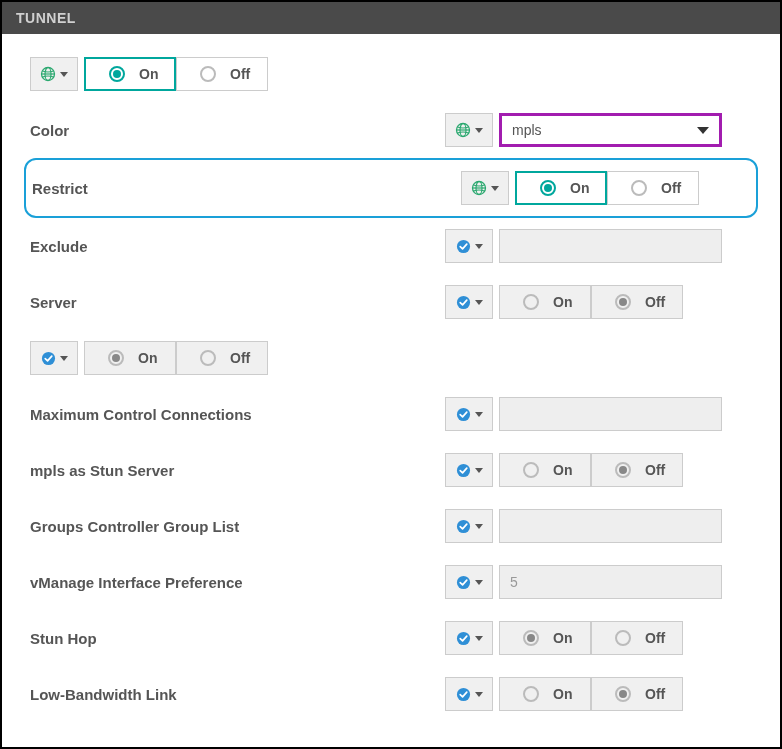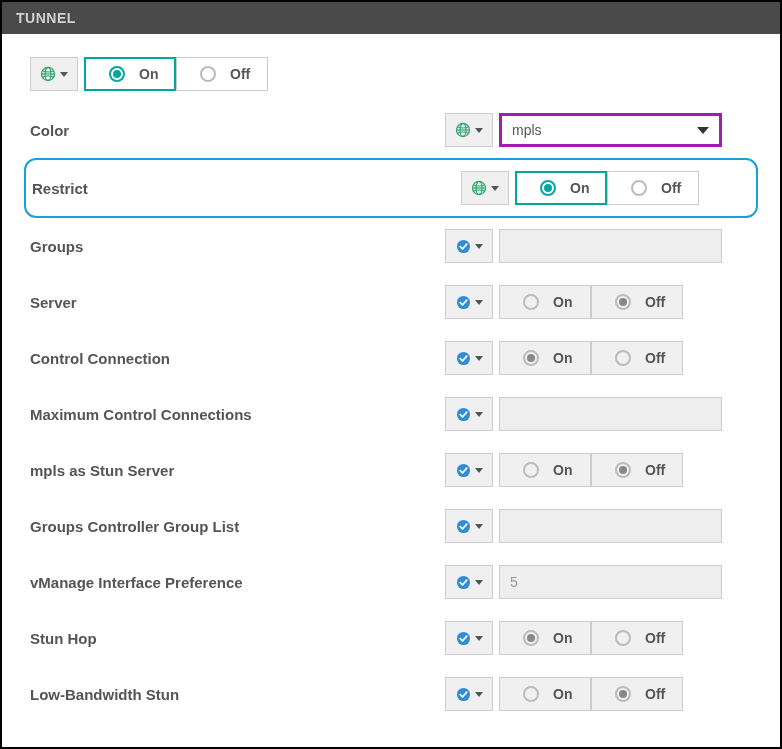--- a/index.html
+++ b/index.html
@@ -216,21 +216,21 @@
           </div>
           <div class="toggle-btn active-white">
             <span class="radio-circle"></span>
             <span class="toggle-label">Off</span>
           </div>
         </div>
       </div>
     </div>
 
     <div class="form-row">
-      <div class="row-label">Groups</div>
+      <div class="row-label">Exclude</div>
       <div class="controls">
         <div class="scope-btn">
           <svg width="15" height="15">
               <use href="#check-circle"></use>
             </svg>
           <span class="caret"></span>
         </div>
         <div class="value-box">
           <span></span>
         </div>
@@ -255,21 +255,20 @@
             <span class="radio-circle">
                 <span class="dot grey"></span>
               </span>
             <span class="toggle-label">Off</span>
           </div>
         </div>
       </div>
     </div>
 
     <div class="form-row">
-      <div class="row-label">Control Connection</div>
       <div class="controls">
         <div class="scope-btn">
           <svg width="15" height="15">
               <use href="#check-circle"></use>
             </svg>
           <span class="caret"></span>
         </div>
         <div class="toggle-group">
           <div class="toggle-btn">
             <span class="radio-circle">
@@ -372,21 +371,21 @@
           </div>
           <div class="toggle-btn">
             <span class="radio-circle"></span>
             <span class="toggle-label">Off</span>
           </div>
         </div>
       </div>
     </div>
 
     <div class="form-row">
-      <div class="row-label">Low-Bandwidth Stun</div>
+      <div class="row-label">Low-Bandwidth Link</div>
       <div class="controls">
         <div class="scope-btn">
           <svg width="15" height="15">
               <use href="#check-circle"></use>
             </svg>
           <span class="caret"></span>
         </div>
         <div class="toggle-group">
           <div class="toggle-btn">
             <span class="radio-circle"></span>

